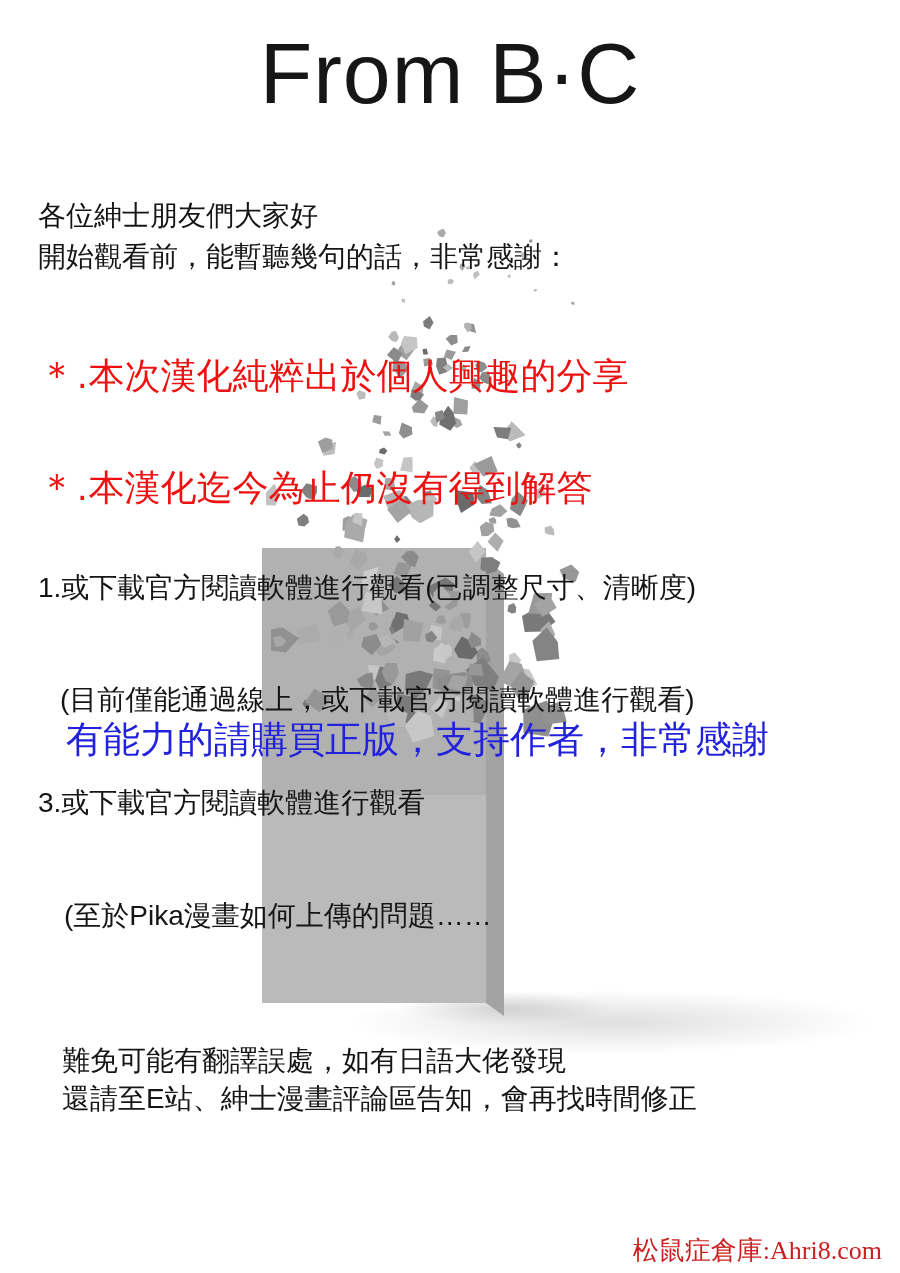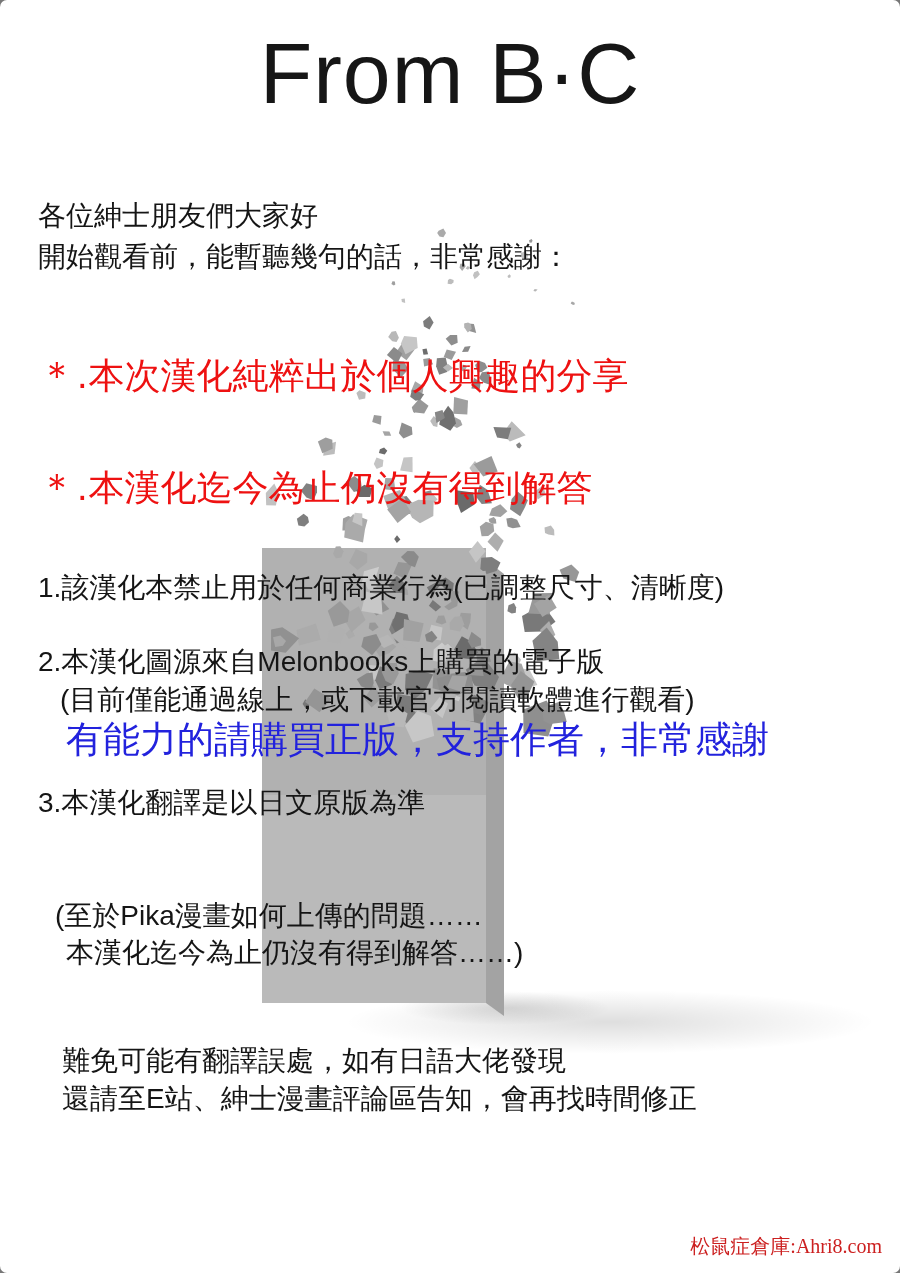--- a/index.html
+++ b/index.html
@@ -1,36 +1,35 @@
 <!DOCTYPE html>
 <html><head>
 <meta charset="utf-8">
 <style>
   html,body{margin:0;padding:0;background:#777;}
   .page{
     position:relative;width:900px;height:1273px;margin:0 auto;
     background:#ffffff;overflow:hidden;
     font-family:"Liberation Sans","DejaVu Sans",sans-serif;
     color:var(--ink,#151515);
-    border-radius:7px;
   }
   .title{
     position:absolute;top:26px;left:0;width:100%;text-align:center;
     font-size:86px;line-height:1.1;letter-spacing:1px;color:#161616;
     font-family:"Liberation Sans","DejaVu Sans",sans-serif;
   }
   .figure-layer{position:absolute;top:0;left:0;width:900px;height:1273px;z-index:1;}
   .txt{position:absolute;z-index:2;white-space:nowrap;font-size:28px;line-height:1.12;}
   .red{color:var(--warning-red,#ee1111);font-size:36px;}
   .red .marker{font-size:38px;letter-spacing:1px;}
   .blue{color:var(--highlight-blue,#2222dd);font-size:37px;}
   .footer{
     position:absolute;z-index:2;right:18px;top:1233px;
     font-family:"Liberation Serif","DejaVu Serif",serif;
-    font-size:20px;color:var(--footer-red,#cc2020);white-space:nowrap;text-align:right;
+    font-size:26px;color:var(--footer-red,#cc2020);white-space:nowrap;text-align:right;
   }
 </style>
 </head>
 <body>
 
 <div class="page" style="--ink: #151515; --warning-red: #ee1111; --highlight-blue: #2222dd; --footer-red: #cc2020;">
 
   <svg class="figure-layer" viewBox="0 0 900 1273">
     <defs>
       <radialGradient id="sh1">
@@ -211,29 +210,27 @@
 
   <div class="title">From B·C</div>
 
   <div class="txt" style="top:200px;left:38px">各位紳士朋友們大家好</div>
   <div class="txt red" style="top:354px;left:38px"><span class="marker">＊.</span><span>本次漢化純粹出於個人興趣的分享</span></div>
 
   <div class="txt" style="top:241px;left:38px">開始觀看前，能暫聽幾句的話，非常感謝：</div>
 
   <div class="txt red" style="top:466px;left:38px"><span class="marker">＊.</span><span>本漢化迄今為止仍沒有得到解答</span></div>
 
-  <div class="txt" style="top:572px;left:38px"><span>1.</span><span>該漢化本禁止用於任何商業行為(已調整尺寸、清晰度)</span></div>
-
-  <div class="txt" style="top:646px;left:38px"><span>2.</span><span>本漢化圖源來自Melonbooks上購買的電子版</span></div>
+  <div class="txt" style="top:572px;left:38px"><span>1.</span><span>或下載官方閱讀軟體進行觀看(已調整尺寸、清晰度)</span></div>
+
   <div class="txt blue" style="top:719px;left:66px">有能力的請購買正版，支持作者，非常感謝</div>
   <div class="txt" style="top:684px;left:60px">(目前僅能通過線上，或下載官方閱讀軟體進行觀看)</div>
 
-  <div class="txt" style="top:787px;left:38px"><span>3.</span><span>本漢化翻譯是以日文原版為準</span></div>
-
-  <div class="txt" style="top:900px;left:55px">(至於Pika漫畫如何上傳的問題……</div>
-  <div class="txt" style="top:937px;left:66px">本漢化迄今為止仍沒有得到解答……)</div>
+  <div class="txt" style="top:787px;left:38px"><span>3.</span><span>或下載官方閱讀軟體進行觀看</span></div>
+
+  <div class="txt" style="top:900px;left:64px">(至於Pika漫畫如何上傳的問題……</div>
 
   <div class="txt" style="top:1083px;left:62px">還請至E站、紳士漫畫評論區告知，會再找時間修正</div>
   <div class="txt" style="top:1045px;left:62px">難免可能有翻譯誤處，如有日語大佬發現</div>
 
   <div class="footer">松鼠症倉庫:Ahri8.com</div>
 
 </div>
 
 </body></html>

